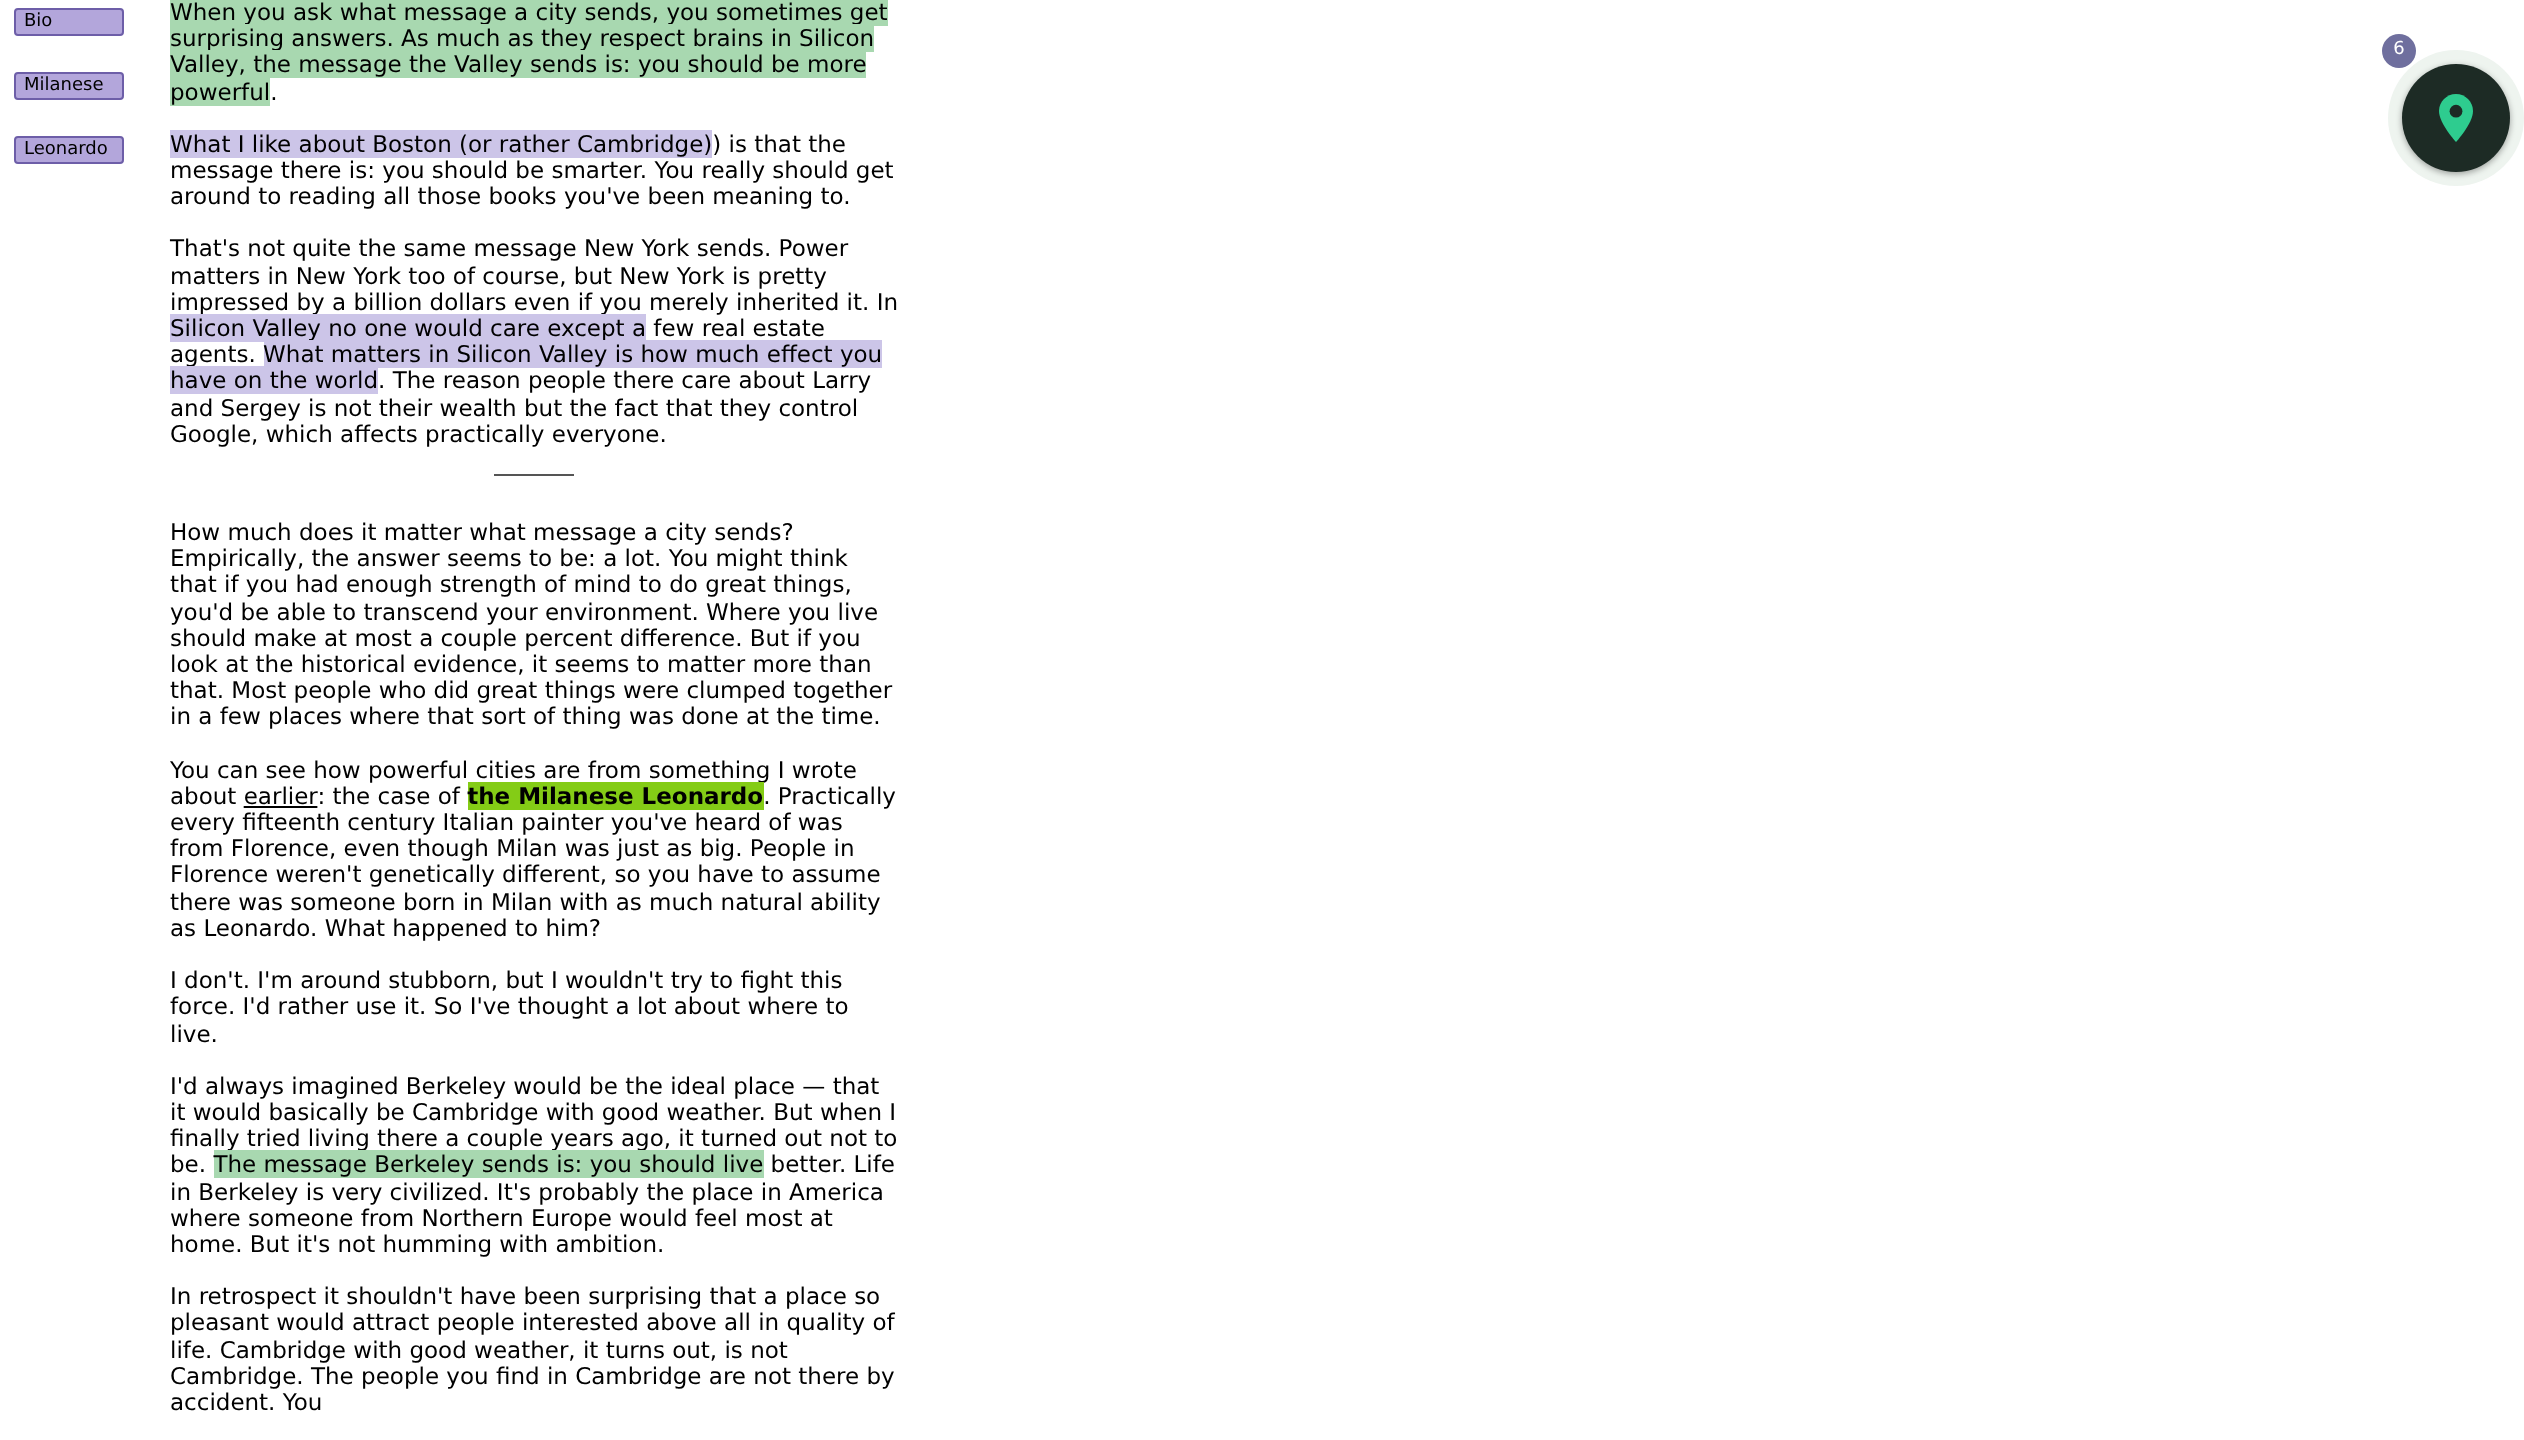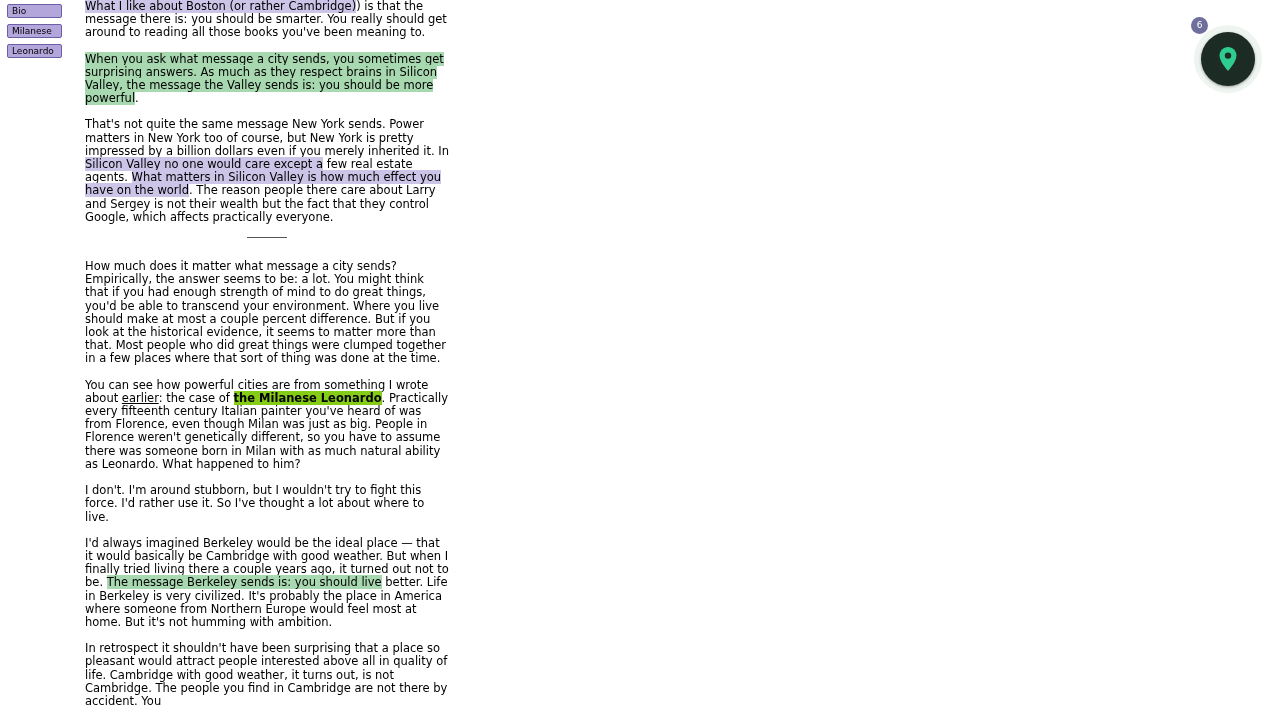--- a/index.html
+++ b/index.html
@@ -20,21 +20,21 @@
   }
 
   
   .nav-stack {
     position: absolute;
     left: 7px;
     top: 4px;
     width: 55px;
     display: flex;
     flex-direction: column;
-    gap: 6px;
+    gap: 18px;
   }
   .nav-btn {
     display: block;
     width: 55px;
     height: 14px;
     line-height: 13px;
     background: #b3a6db;
     border: 1px solid #6d5ea8;
     border-radius: 2px;
     color: #000000;
@@ -147,23 +147,23 @@
 <div id="page">
 
   <div class="nav-stack">
     <a class="nav-btn">Bio</a>
     <a class="nav-btn">Milanese</a>
     <a class="nav-btn">Leonardo</a>
   </div>
 
   <div class="article">
 
+    <p class="para"><span class="hl-green">When you ask what message a city sends, you sometimes get surprising answers. As much as they respect brains in Silicon Valley, the message the Valley sends is: you should be more powerful</span><span>.</span></p>
+
     <p class="para first"><span class="hl-purple">What I like about Boston (or rather Cambridge)</span><span>) is that the message there is: you should be smarter. You really should get around to reading all those books you've been meaning to.</span></p>
-
-    <p class="para"><span class="hl-green">When you ask what message a city sends, you sometimes get surprising answers. As much as they respect brains in Silicon Valley, the message the Valley sends is: you should be more powerful</span><span>.</span></p>
 
     <p class="para"><span>That's not quite the same message New York sends. Power matters in New York too of course, but New York is pretty impressed by a billion dollars even if you merely inherited it. In </span><span class="hl-purple">Silicon Valley no one would care except a</span><span> few real estate agents. </span><span class="hl-purple">What matters in Silicon Valley is how much effect you have on the world</span><span>. The reason people there care about Larry and Sergey is not their wealth but the fact that they control Google, which affects practically everyone.</span></p>
 
     <div class="rule-wrap">
       <div class="rule"></div>
     </div>
 
     <p class="para">How much does it matter what message a city sends? Empirically, the answer seems to be: a lot. You might think that if you had enough strength of mind to do great things, you'd be able to transcend your environment. Where you live should make at most a couple percent difference. But if you look at the historical evidence, it seems to matter more than that. Most people who did great things were clumped together in a few places where that sort of thing was done at the time.</p>
 
     <p class="para"><span>You can see how powerful cities are from something I wrote about </span><a class="underline-link">earlier</a><span>: the case of </span><span class="hl-grey">the Milanese Leonardo</span><span>. Practically every fifteenth century Italian painter you've heard of was from Florence, even though Milan was just as big. People in Florence weren't genetically different, so you have to assume there was someone born in Milan with as much natural ability as Leonardo. What happened to him?</span></p>

